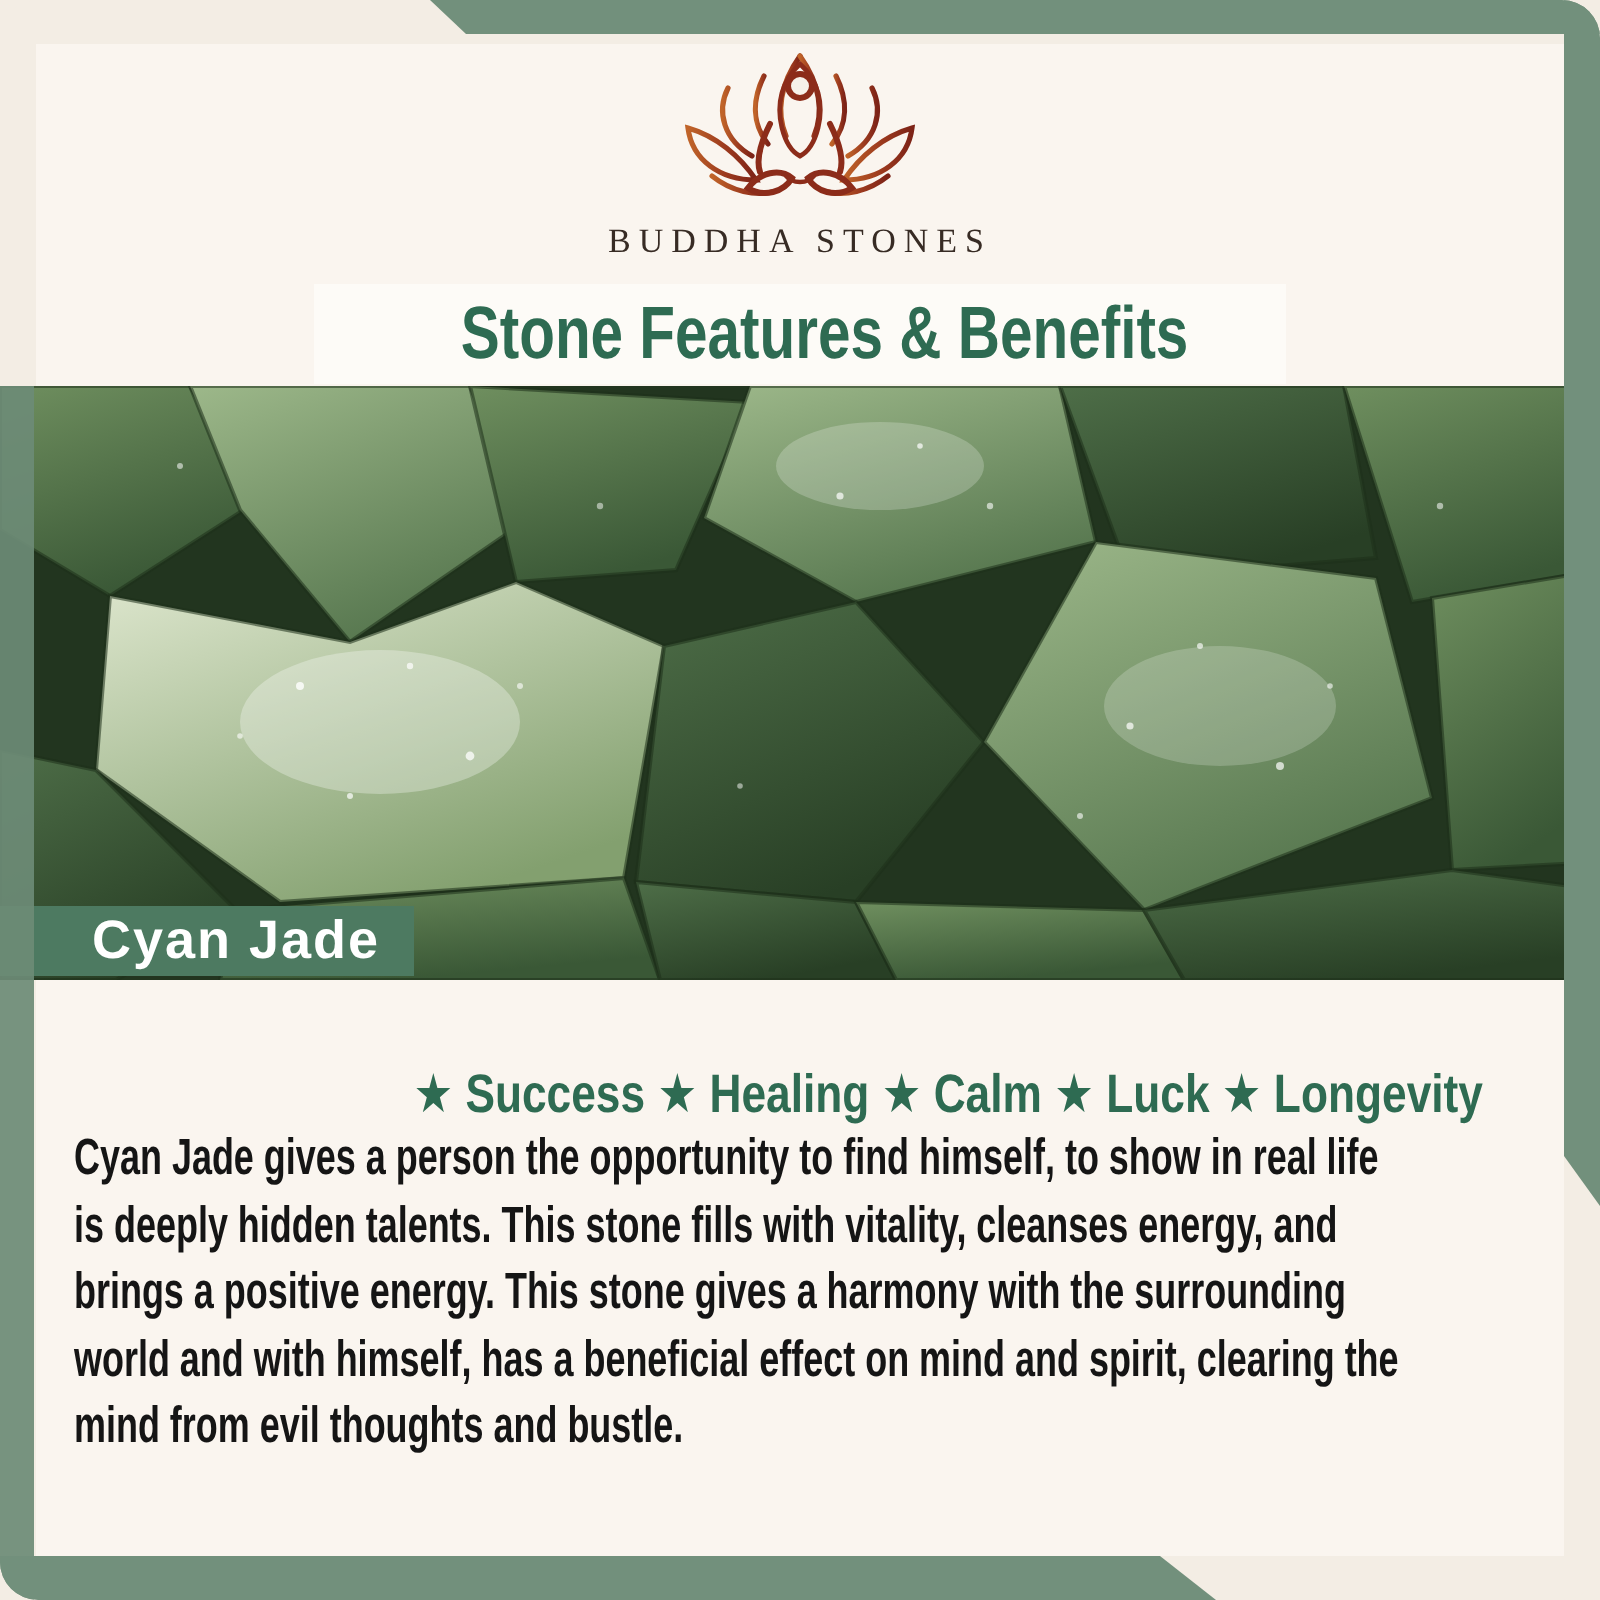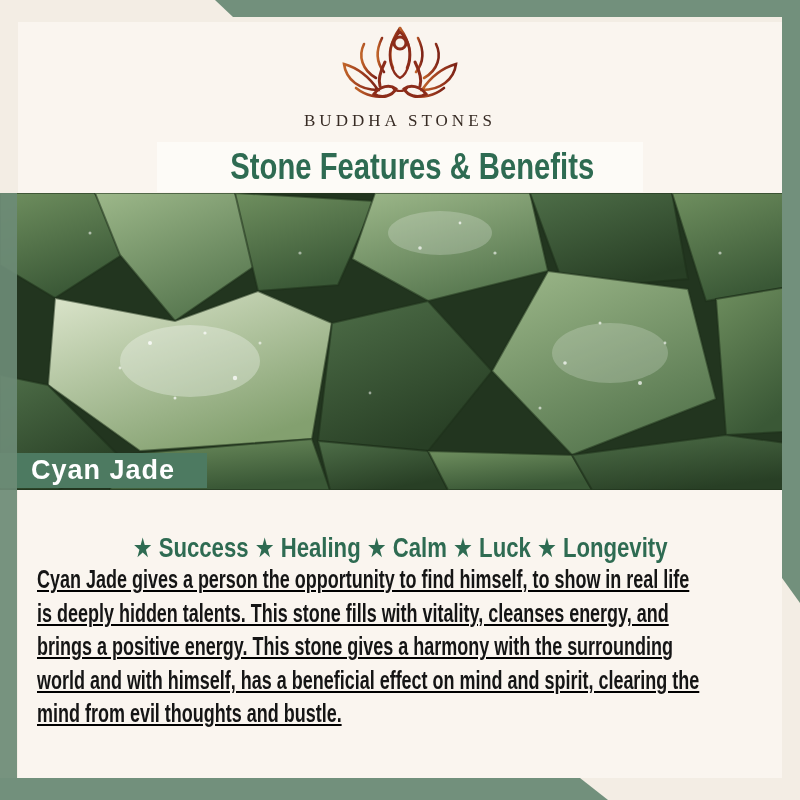--- a/index.html
+++ b/index.html
@@ -3,21 +3,21 @@
 <meta charset="utf-8">
 <style>
   :root{
     --sage:#72907c; --cream:#f3ede4; --panel:#faf5ef; --banner:#fdfbf7;
     --heading-green:#2e6b52; --label-green:#4d7a61; --body-text:#151515;
     --brand-text:#372b24; --label-text:#ffffff;
   }
   *{margin:0;padding:0;box-sizing:border-box;}
   html,body{width:800px;height:800px;overflow:hidden;}
   body{font-family:"Liberation Sans","DejaVu Sans",sans-serif;background:var(--cream);}
-  .stage{position:relative;width:800px;height:800px;background:var(--cream);overflow:hidden;}
+  .stage{position:relative;width:800px;height:800px;background:var(--cream);overflow:hidden;border-radius:19px;}
 
   .inner-panel{position:absolute;left:18px;top:22px;width:764px;height:756px;background:var(--panel);}
 
   
   .top-band{position:absolute;left:0;top:0;width:800px;height:17px;background:var(--sage);
     clip-path:polygon(215px 0,800px 0,800px 17px,233px 17px);z-index:6;}
   .right-border{position:absolute;right:0;top:0;width:18px;height:603px;background:var(--sage);
     clip-path:polygon(0 0,18px 0,18px 603px,0 578px);z-index:6;}
   .left-border{position:absolute;left:0;top:193px;width:17px;height:607px;
     background:rgba(108,139,118,0.92);z-index:6;}
@@ -35,29 +35,29 @@
     font-size:37px;font-weight:700;color:var(--heading-green);
     transform:scaleX(0.79);transform-origin:center center;}
 
   
   .photo{position:absolute;left:0;top:193px;width:800px;height:297px;z-index:1;overflow:hidden;}
   .photo svg{display:block;width:100%;height:100%;}
 
   
   .caption-band{position:absolute;left:0;top:453px;width:207px;height:35px;
     background:var(--label-green);z-index:4;}
-  .caption-band .caption{display:block;white-space:nowrap;padding-left:31px;line-height:34px;
+  .caption-band .caption{display:block;white-space:nowrap;padding-left:46px;line-height:34px;
     font-size:27px;font-weight:700;letter-spacing:1px;color:var(--label-text);}
 
   
-  .benefits-line{position:absolute;left:0;top:532px;width:800px;text-align:center;
+  .benefits-line{position:absolute;left:0;top:532px;width:800px;text-align:right;
     white-space:nowrap;z-index:3;}
   .benefits-line span{display:inline-block;font-size:27px;font-weight:700;
     color:var(--heading-green);transform:scaleX(0.82);transform-origin:center center;}
-  .description{position:absolute;left:37px;top:563px;width:760px;z-index:3;text-decoration:underline;}
+  .description{position:absolute;left:37px;top:563px;width:760px;z-index:3;}
   .description .line{white-space:nowrap;font-size:25.5px;font-weight:700;line-height:33.6px;
     color:var(--body-text);transform:scaleX(0.705);transform-origin:left center;}
 </style>
 </head>
 <body>
 
 <div class="stage">
 
   <div class="inner-panel"></div>
 

